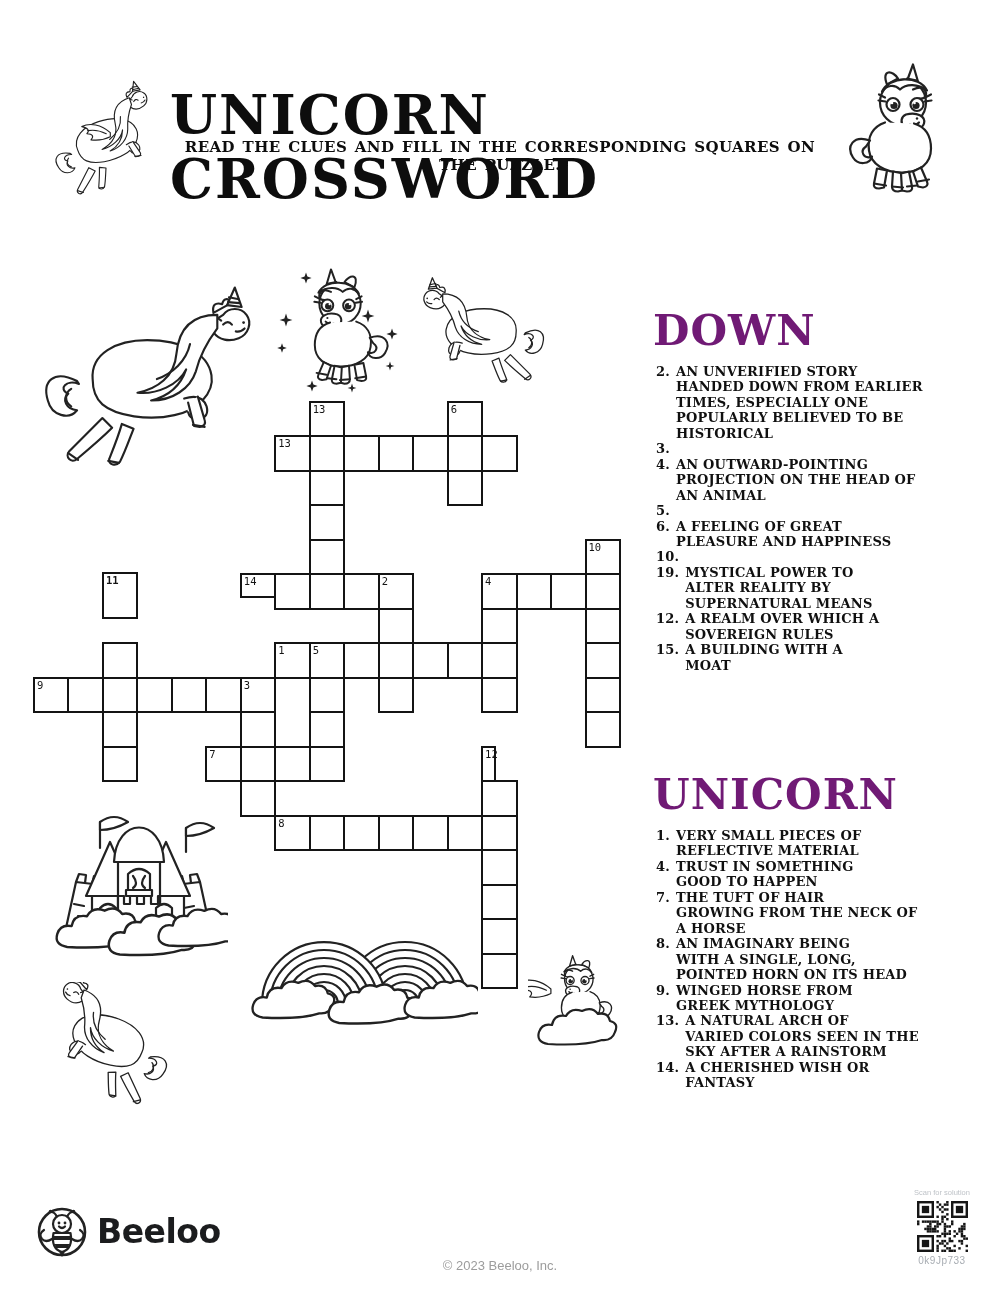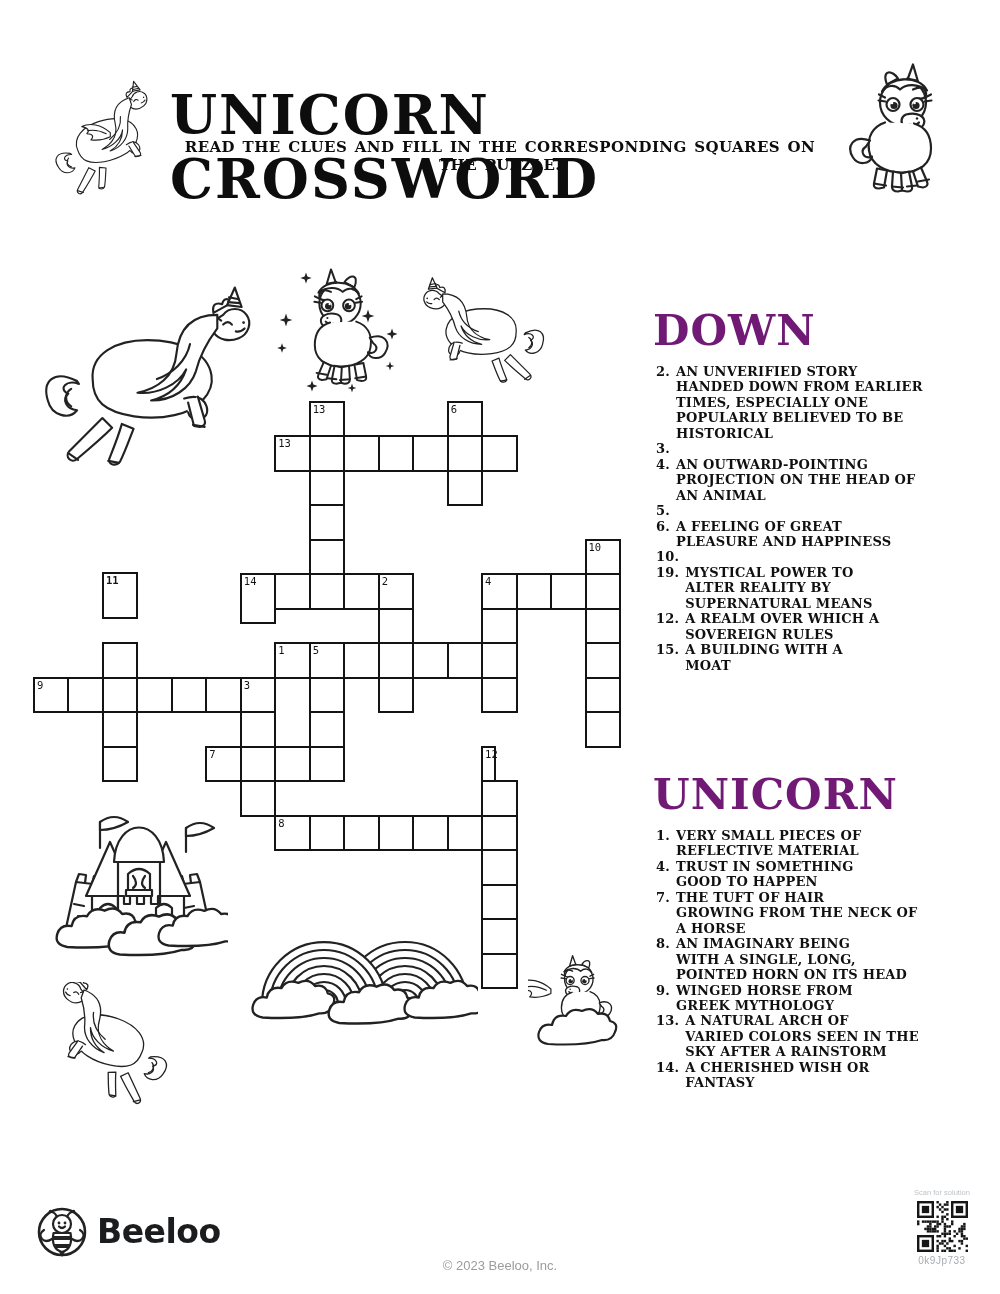--- a/index.html
+++ b/index.html
@@ -238,21 +238,21 @@
       <div class="cell" style="left: 412.17px; top: 435.47px; height: 36.47px; width: 36.47px;"></div>
       <div class="cell" style="left: 446.64px; top: 435.47px; height: 36.47px; width: 36.47px;"></div>
       <div class="cell" style="left: 481.11px; top: 435.47px; height: 36.47px; width: 36.47px;"></div>
       <div class="cell" style="left: 308.76px; top: 469.94px; height: 36.47px; width: 36.47px;"></div>
       <div class="cell" style="left: 446.64px; top: 469.94px; height: 36.47px; width: 36.47px;"></div>
       <div class="cell" style="left: 308.76px; top: 504.41px; height: 36.47px; width: 36.47px;"></div>
       <div class="cell" style="left: 308.76px; top: 538.88px; height: 36.47px; width: 36.47px;"></div>
       <div class="cell" style="left: 584.52px; top: 538.88px; height: 36.47px; width: 36.47px;">
         <span class="lbl">10</span>
       </div>
-      <div class="cell" style="left: 239.82px; top: 573.35px; height: 51px; width: 36.47px;">
+      <div class="cell" style="left: 239.82px; top: 573.35px; height: 25px; width: 36.47px;">
         <span class="lbl">14</span>
       </div>
       <div class="cell" style="left: 274.29px; top: 573.35px; height: 36.47px; width: 36.47px;"></div>
       <div class="cell" style="left: 308.76px; top: 573.35px; height: 36.47px; width: 36.47px;"></div>
       <div class="cell" style="left: 343.23px; top: 573.35px; height: 36.47px; width: 36.47px;"></div>
       <div class="cell" style="left: 377.7px; top: 573.35px; height: 36.47px; width: 36.47px;">
         <span class="lbl">2</span>
       </div>
       <div class="cell" style="left: 481.11px; top: 573.35px; height: 36.47px; width: 36.47px;">
         <span class="lbl">4</span>

